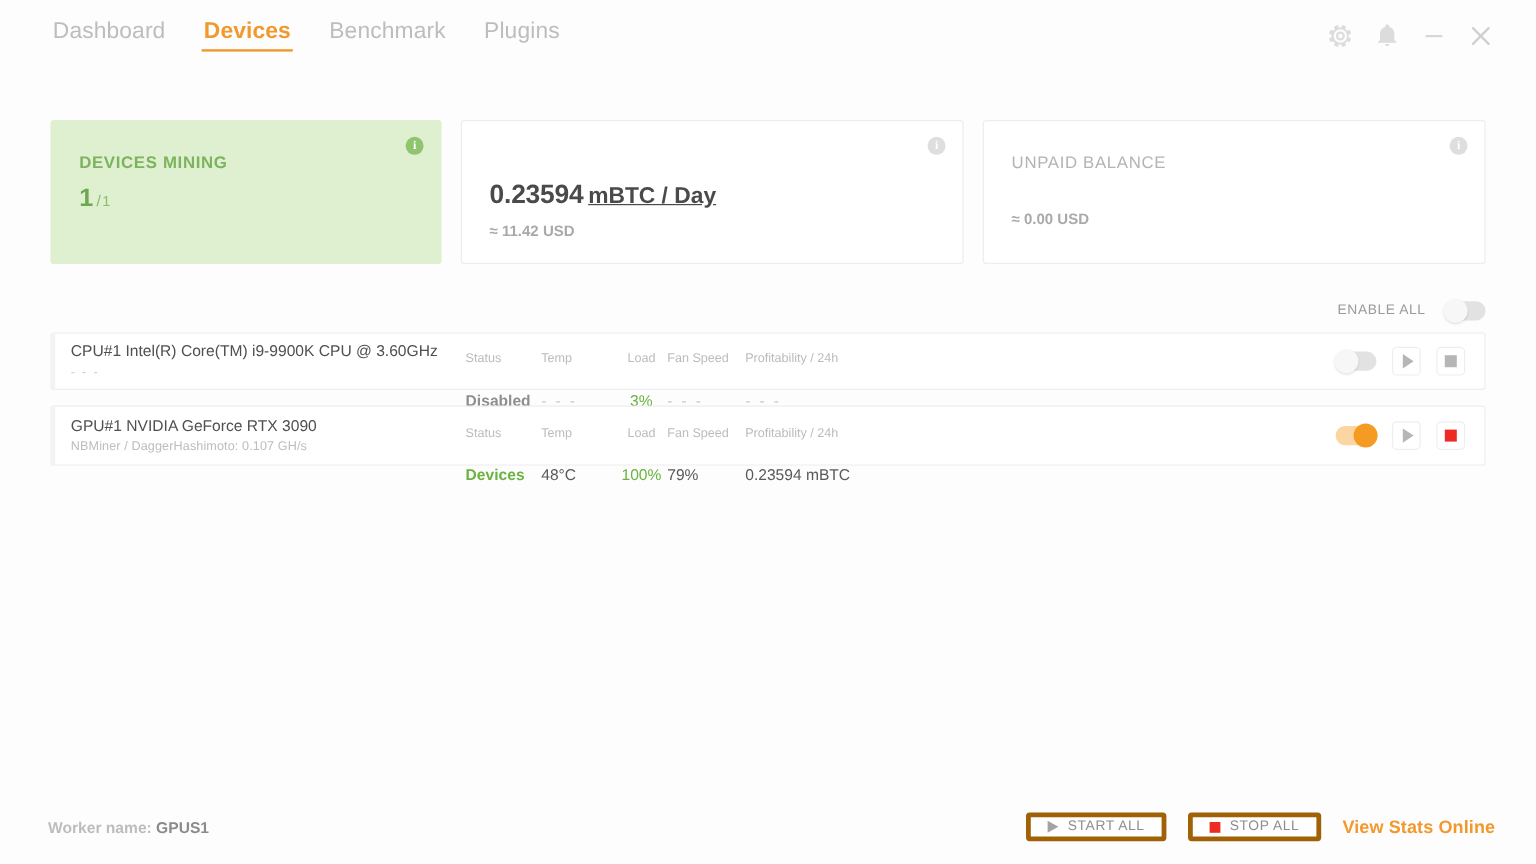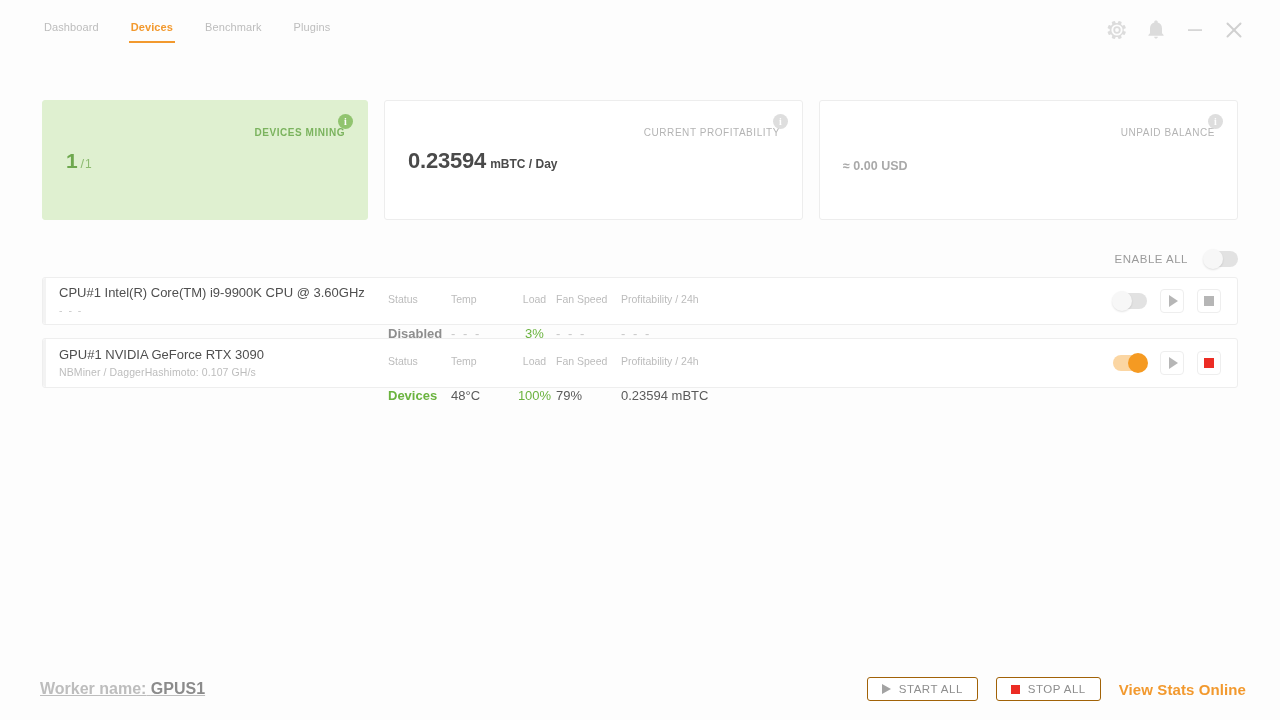--- a/index.html
+++ b/index.html
@@ -14,21 +14,21 @@
   
   .titlebar {
     position: absolute; top: 0; left: 0; width: 1280px; height: 72px;
     display: flex; align-items: center;
   }
   .nav {
     display: flex; align-items: flex-start; gap: 28px;
     margin-left: 42px; height: 40px;
   }
   .nav-item {
-    font-size: 11px; color: #bdbdbd; letter-spacing: .1px;
+    font-size: 19px; color: #bdbdbd; letter-spacing: .1px;
     padding: 2px 2px 7px 2px; position: relative; cursor: pointer;
     line-height: 18px;
   }
   .nav-item.active { color: #f2992e; font-weight: 700; }
   .nav-item.active::after {
     content: ""; position: absolute; left: 0; right: 0; bottom: 0;
     height: 2px; background: #f2992e;
   }
 
   .win-ctrls {
@@ -45,41 +45,41 @@
     display: flex; gap: 16px;
   }
   .card {
     position: relative; border-radius: 3px; background: #fff;
     border: 1px solid #ededed; padding: 26px 22px 0 23px;
   }
   .card.green { width: 326px; background: #dff0d0; border-color: #dff0d0; }
   .card.plain { width: 419px; }
   .card.plain.last { width: 419px; }
   .card-label {
-    font-size: 10px; letter-spacing: .55px; color: #b4b4b4;
-    text-transform: uppercase; font-weight: 400; text-align: right;
+    font-size: 14px; letter-spacing: .55px; color: #b4b4b4;
+    text-transform: uppercase; font-weight: 400;
   }
   .card.green .card-label { color: #7bb35e; font-weight: 700; }
   .card-info {
     position: absolute; top: 13px; right: 14px;
     width: 15px; height: 15px; border-radius: 50%;
     background: #dedede; color: #fff; font-size: 10px; font-weight: 700;
     display: flex; align-items: center; justify-content: center;
     font-family: "Liberation Serif", serif; cursor: pointer;
   }
   .card.green .card-info { background: #91c46f; }
   .card-main {
-    margin-top: 10px; display: flex; align-items: baseline;
+    margin-top: 22px; display: flex; align-items: baseline;
   }
   .card.green .card-main { margin-top: 11px; }
   .big-num { font-size: 22px; font-weight: 700; color: #4a4a4a; letter-spacing: -.2px; }
   .card.green .big-num { font-size: 21px; color: #6ea84e; }
   .num-sep { font-size: 13px; color: #8cbb70; margin: 0 1px 0 3px; }
   .num-sub { font-size: 12px; color: #8cbb70; font-weight: 400; }
-  .unit { font-size: 12px; font-weight: 700; color: #4a4a4a; margin-left: 4px; }
+  .unit { font-size: 19px; font-weight: 700; color: #4a4a4a; margin-left: 4px; text-decoration: underline; }
   .card-sub {
     margin-top: 11px; font-size: 12.5px; color: #a9a9a9; font-weight: 700;
   }
 
   
   .enable-all-row {
     position: absolute; top: 246px; left: 42px; width: 1196px; height: 26px;
     display: flex; align-items: center; justify-content: flex-end; gap: 16px;
   }
   .enable-all-label {
@@ -146,28 +146,28 @@
   }
   .sq { width: 10px; height: 10px; background: #b6b6b6; }
   .sq.red { background: #ec2c24; }
 
   
   .footer {
     position: absolute; left: 0; bottom: 0; width: 1280px; height: 62px;
     display: flex; align-items: center;
   }
   .worker {
-    position: absolute; left: 40px; font-size: 16px; color: #bdbdbd; font-weight: 700; text-decoration: underline;
+    position: absolute; left: 40px; font-size: 13px; color: #bdbdbd; font-weight: 700;
   }
   .worker b { color: #8b8b8b; font-weight: 700; }
   .foot-right {
     position: absolute; right: 34px; display: flex; align-items: center; gap: 18px;
   }
   .wbtn {
-    height: 24px; border: 1px solid #a16207; border-radius: 3px; background: #fff;
+    height: 24px; border: 4px solid #a16207; border-radius: 3px; background: #fff;
     display: flex; align-items: center; gap: 8px; padding: 0 14px; cursor: pointer;
   }
   .wbtn span {
     font-size: 11.5px; letter-spacing: .5px; color: #8e8e8e; text-transform: uppercase;
   }
   .wbtn .tri { border-left-color: #a3a3a3; border-top-width: 5px; border-bottom-width: 5px; margin-left: 0; }
   .wbtn .sq { width: 9px; height: 9px; }
   .stats-link {
     font-size: 15px; font-weight: 700; color: #f2992e; cursor: pointer; letter-spacing: .1px;
   }
@@ -216,25 +216,25 @@
     <div class="card-label">DEVICES MINING</div>
     <div class="card-main">
       <span class="big-num">1</span>
       <span class="num-sep">/</span>
       <span class="num-sub">1</span>
     </div>
   </div>
 
   <div class="card plain">
     <div class="card-info">i</div>
-    <div class="card-label">CURRENT PROFITABILITY</div>
     <div class="card-main">
       <span class="big-num">0.23594</span>
       <span class="unit">mBTC / Day</span>
     </div>
+    <div class="card-sub">≈ 11.42 USD</div>
   </div>
 
   <div class="card plain last">
     <div class="card-info">i</div>
     <div class="card-label">UNPAID BALANCE</div>
     <div class="card-main">
       <span class="big-num"></span>
     </div>
     <div class="card-sub">≈ 0.00 USD</div>
   </div>

